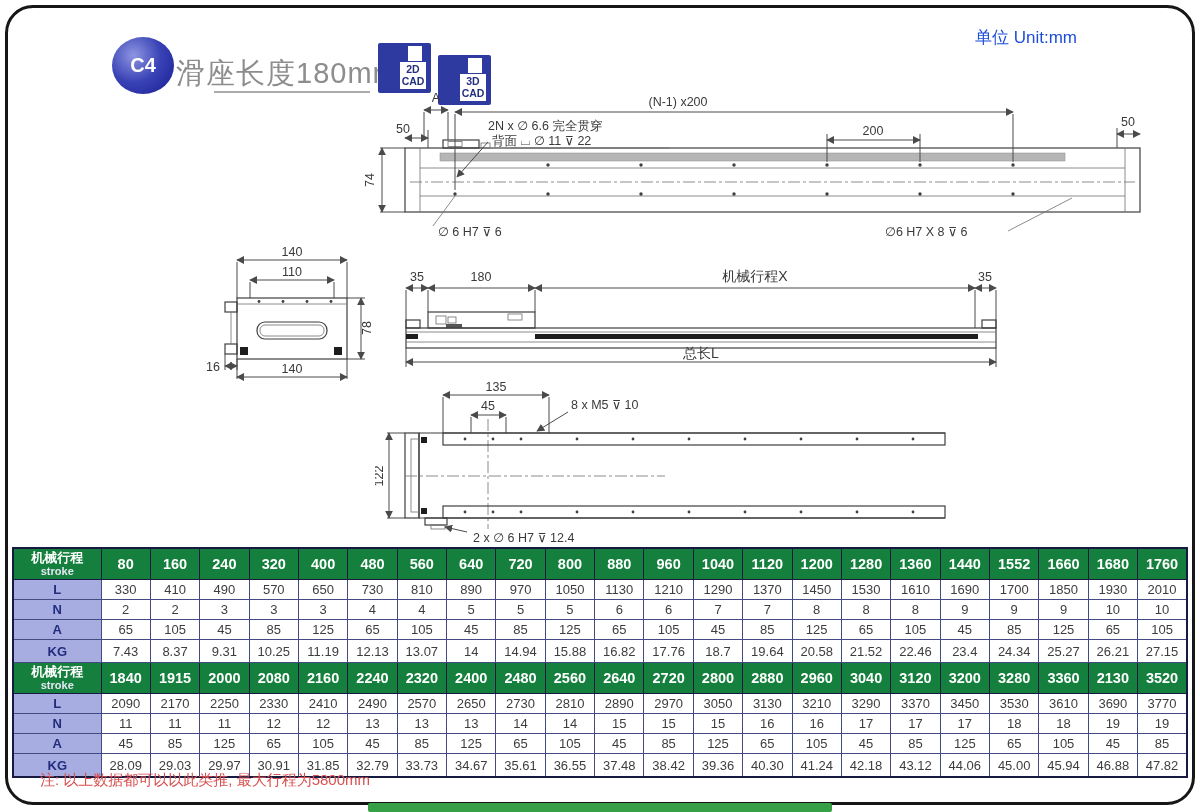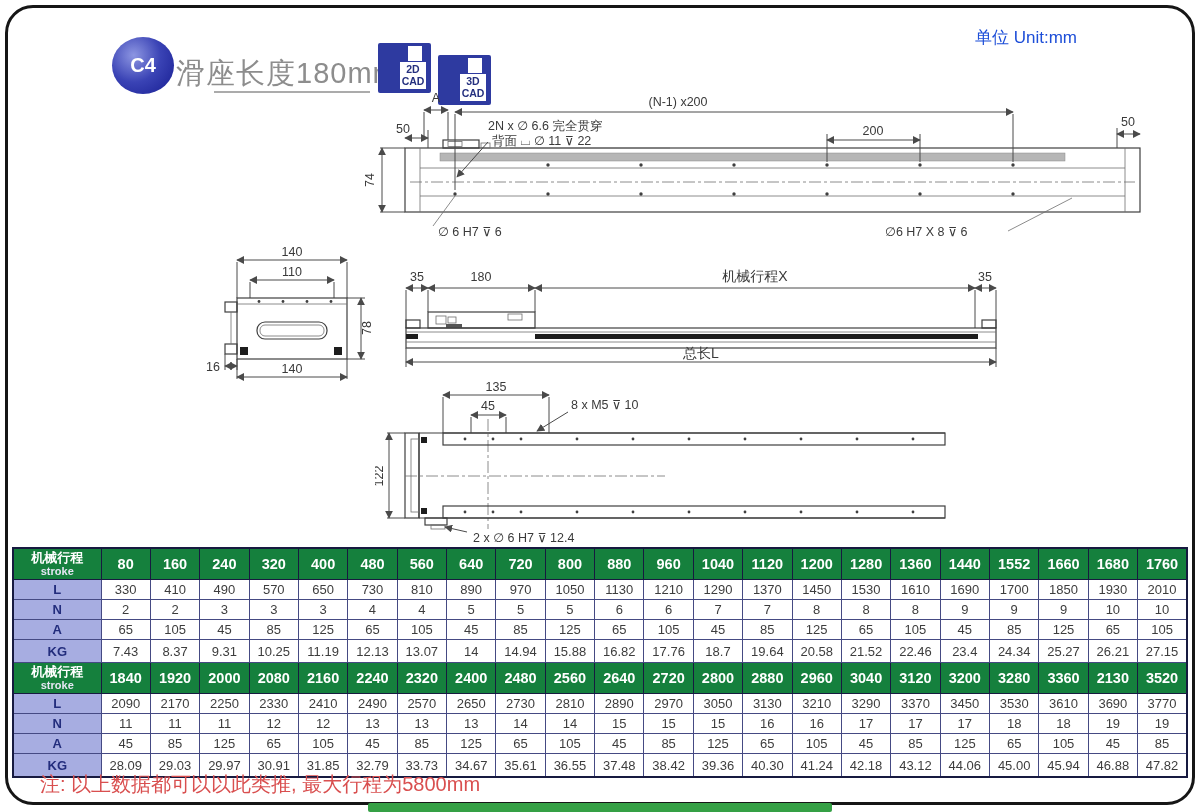--- a/index.html
+++ b/index.html
@@ -40,21 +40,21 @@
   
   #stroke-table{position:absolute;left:12px;top:547px;width:1176px;border-collapse:collapse;
                 table-layout:fixed;border:2px solid #171a40;}
   #stroke-table th,#stroke-table td{padding:0;overflow:hidden;white-space:nowrap;}
   .t-hdr th{background:#15803d;color:#fff;font-size:14.5px;font-weight:bold;height:30px;border:1px solid #171a40;text-align:center;}
   .t-corner div{font-size:13px;line-height:1.1;}
   .t-corner .en{font-size:11px;color:#e6e6f4;}
   .t-row td{background:#fff;color:#3d3d3d;font-size:13px;text-align:center;height:19px;border:1px solid #454a83;}
   .t-row td.t-lbl{background:#a7ade1;color:#232d7d;font-weight:bold;}
   .row-kg td{height:22px;}
-  #note{position:absolute;left:40px;top:771px;font-size:20px;color:#d94f4f;}
+  #note{position:absolute;left:40px;top:771px;font-size:15px;color:#d94f4f;}
   #green-bar{position:absolute;left:368px;top:803px;width:464px;height:9px;background:#35a045;border-radius:2px;}
 </style>
 </head>
 <body>
 
 <div id="page">
   <div id="frame"></div>
 
   <div id="badge2" class="badge">C4</div>
   <div id="title">滑座长度180mm</div>
@@ -415,21 +415,21 @@
           <td>25.27</td>
           <td>26.21</td>
           <td>27.15</td>
         </tr>
         <tr class="t-hdr">
           <th class="t-corner">
             <div>机械行程</div>
             <div class="en">stroke</div>
           </th>
           <th>1840</th>
-          <th>1920</th>
+          <th>1915</th>
           <th>2000</th>
           <th>2080</th>
           <th>2160</th>
           <th>2240</th>
           <th>2320</th>
           <th>2400</th>
           <th>2480</th>
           <th>2560</th>
           <th>2640</th>
           <th>2720</th>

